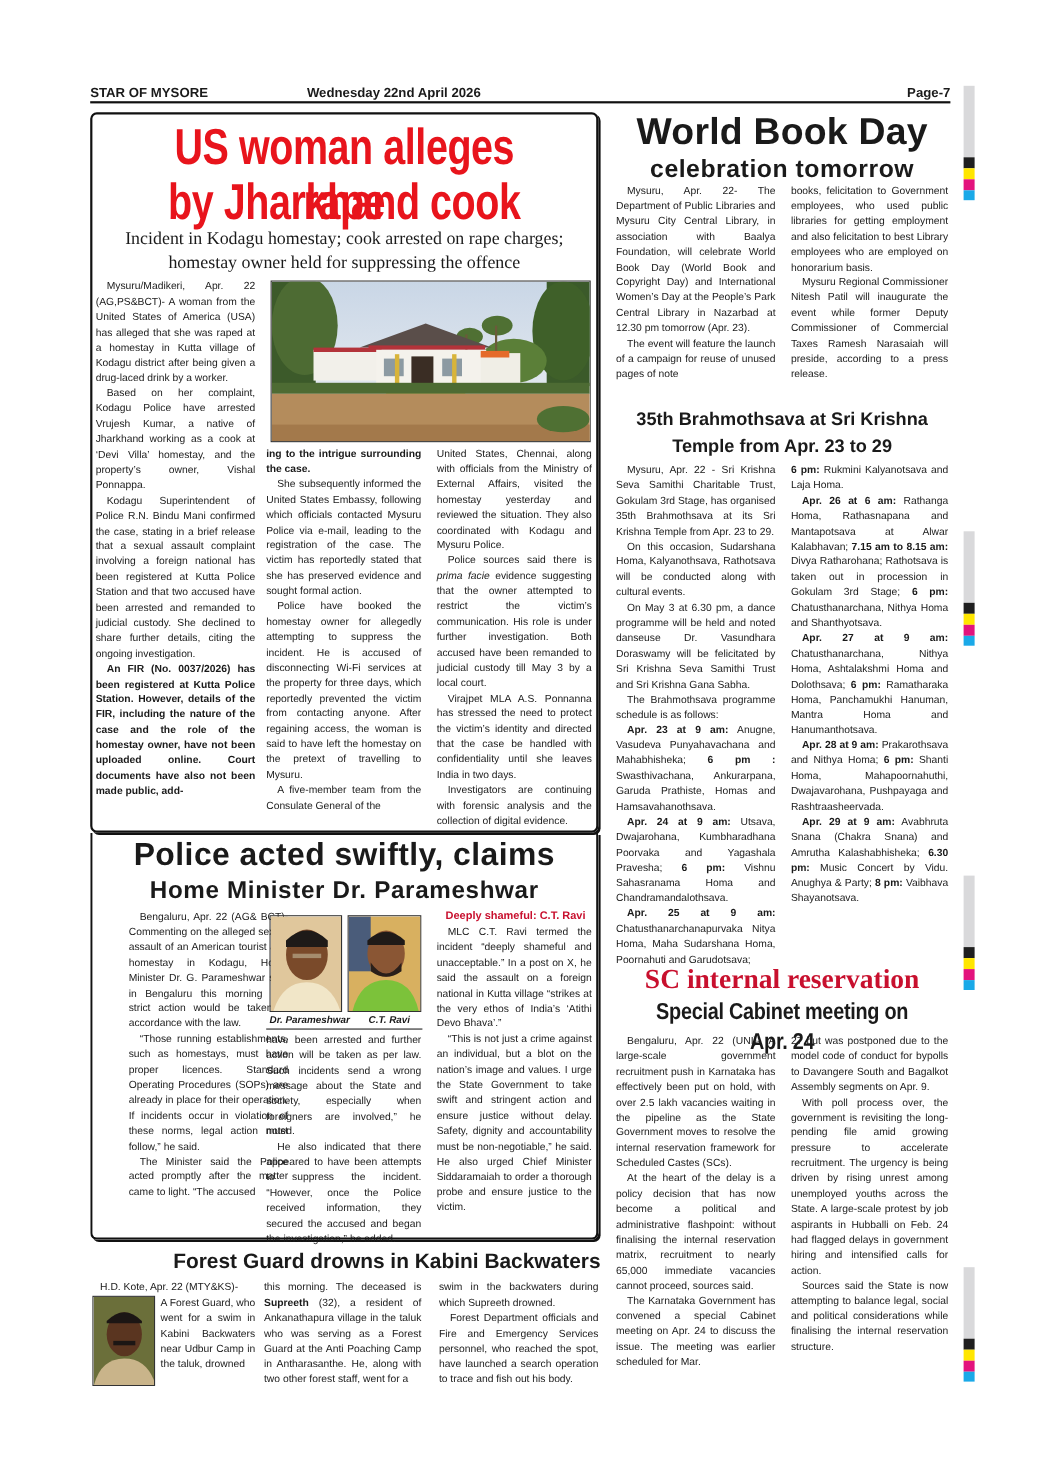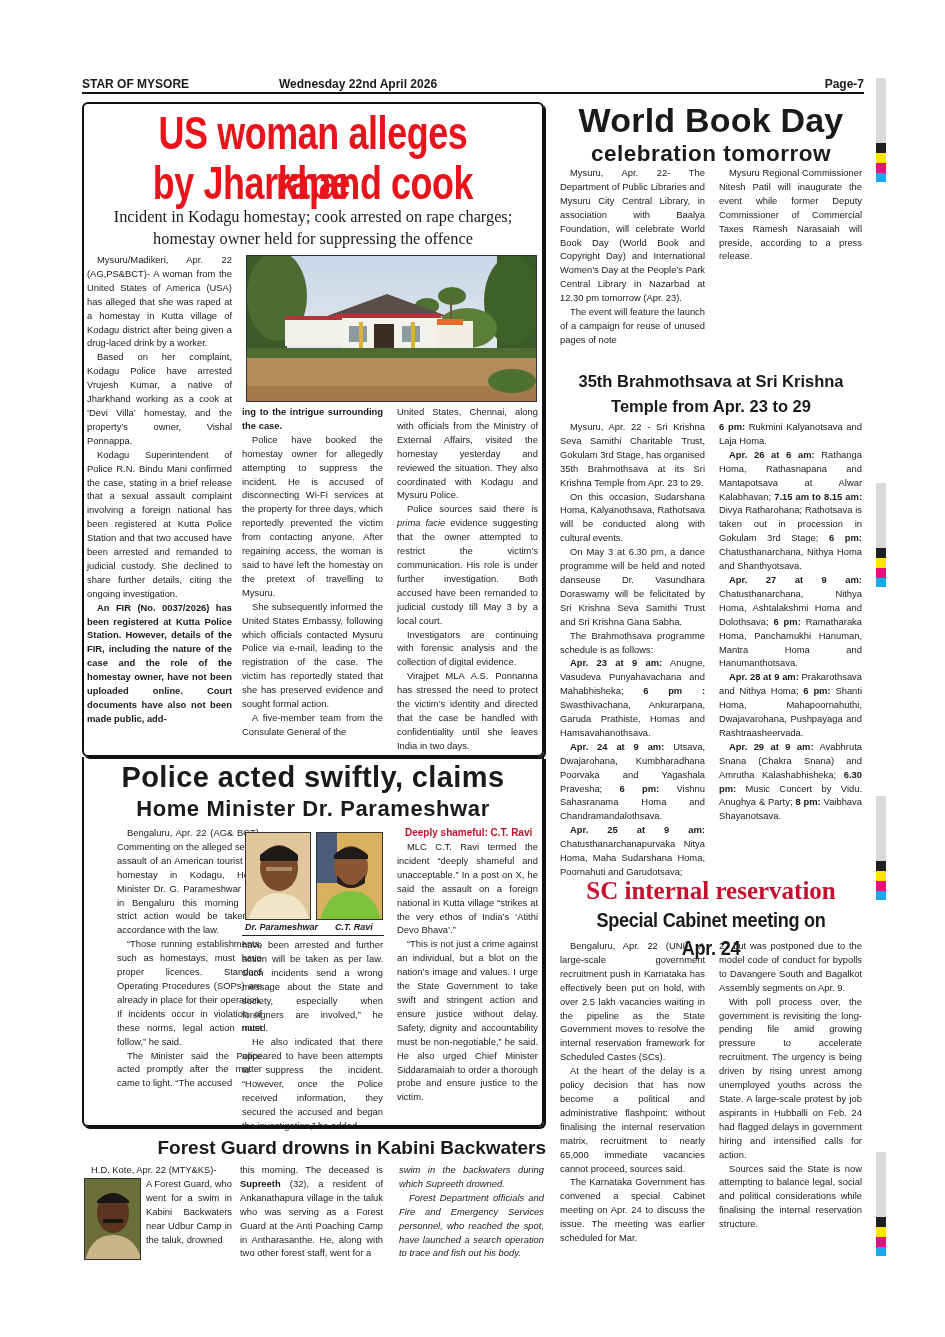--- a/index.html
+++ b/index.html
@@ -120,30 +120,30 @@
     <rect x="104" y="94" width="72" height="8" fill="#dcc048"></rect>
     <rect x="0" y="92" width="291" height="10" fill="#4d6b33"></rect>
     <rect x="0" y="102" width="291" height="45" fill="#b48c5c"></rect>
     <rect x="0" y="130" width="291" height="17" fill="#a3794b"></rect>
     <ellipse cx="265" cy="125" rx="24" ry="12" fill="#4f7033"></ellipse>
   </svg>
 </div>
 
 <div class="col" style="left:242px; top:405px; width:141px;">
   <p class="noind b">ing to the intrigue surrounding the case.</p>
+  <p>She subsequently informed the United States Embassy, following which officials contacted Mysuru Police via e-mail, leading to the registration of the case. The victim has reportedly stated that she has preserved evidence and sought formal action.</p>
   <p>Police have booked the homestay owner for allegedly attempting to suppress the incident. He is accused of disconnecting Wi-Fi services at the property for three days, which reportedly prevented the victim from contacting anyone. After regaining access, the woman is said to have left the homestay on the pretext of travelling to Mysuru.</p>
-  <p>She subsequently informed the United States Embassy, following which officials contacted Mysuru Police via e-mail, leading to the registration of the case. The victim has reportedly stated that she has preserved evidence and sought formal action.</p>
   <p>A five-member team from the Consulate General of the</p>
 </div>
 
 <div class="col" style="left:397px; top:405px; width:141px;">
   <p class="noind">United States, Chennai, along with officials from the Ministry of External Affairs, visited the homestay yesterday and reviewed the situation. They also coordinated with Kodagu and Mysuru Police.</p>
   <p><span>Police sources said there is</span> <span class="i">prima facie</span> <span>evidence suggesting that the owner attempted to restrict the victim’s communication. His role is under further investigation. Both accused have been remanded to judicial custody till May 3 by a local court.</span></p>
+  <p>Virajpet MLA A.S. Ponnanna has stressed the need to protect the victim’s identity and directed that the case be handled with confidentiality until she leaves India in two days.</p>
   <p>Investigators are continuing with forensic analysis and the collection of digital evidence.</p>
-  <p>Virajpet MLA A.S. Ponnanna has stressed the need to protect the victim’s identity and directed that the case be handled with confidentiality until she leaves India in two days.</p>
 </div>
 
 <div class="box" style="left:82px; top:757px; width:462px; height:370px; border-top:none; border-radius:0 0 6px 6px;"></div>
 
 <div class="hl-black" style="left:84px; top:760px; width:458px; font-size:29px; line-height:34px; letter-spacing:0.4px;">Police acted swiftly, claims</div>
 <div class="hl-black" style="left:84px; top:795px; width:458px; font-size:22px; line-height:28px; letter-spacing:0.6px;">Home Minister Dr. Parameshwar</div>
 
 <div class="col" style="left:87px; top:826px; width:145px;margin-left:30px;">
   <p>Bengaluru, Apr. 22 (AG&amp; BCT)- Commenting on the alleged sexual assault of an American tourist at a homestay in Kodagu, Home Minister Dr. G. Parameshwar said in Bengaluru this morning that strict action would be taken in accordance with the law.</p>
   <p>“Those running establishments, such as homestays, must have proper licences. Standard Operating Procedures (SOPs) are already in place for their operation. If incidents occur in violation of these norms, legal action must follow,” he said.</p>
@@ -195,33 +195,34 @@
     <rect x="18" y="40" width="20" height="4" fill="#1c1614"></rect>
     <path d="M0 82 Q6 56 28 56 Q50 56 57 82 Z" fill="#c9b48a"></path>
   </svg>
 </div>
 <div class="col" style="left:146px; top:1177px; width:86px; text-align:justify;">A Forest Guard, who went for a swim in Kabini Backwaters near Udbur Camp in the taluk, drowned</div>
 
 <div class="col" style="left:240px; top:1163px; width:143px;">
   <p class="noind"><span>this morning. The deceased is</span> <span class="b">Supreeth</span> <span>(32), a resident of Ankanathapura village in the taluk who was serving as a Forest Guard at the Anti Poaching Camp in Antharasanthe. He, along with two other forest staff, went for a</span></p>
 </div>
 
-<div class="col" style="left:399px; top:1163px; width:145px;font-style:italic;">
+<div class="col" style="left:399px; top:1163px; width:145px;">
   <p class="noind">swim in the backwaters during which Supreeth drowned.</p>
   <p>Forest Department officials and Fire and Emergency Services personnel, who reached the spot, have launched a search operation to trace and fish out his body.</p>
 </div>
 
 <div class="hl-black" style="left:558px; top:100px; width:306px; font-size:34px; line-height:40px; letter-spacing:0.2px;">World Book Day</div>
 <div class="hl-black" style="left:558px; top:140px; width:306px; font-size:22.5px; line-height:27px; letter-spacing:0.5px;">celebration tomorrow</div>
 
 <div class="col" style="left:560px; top:166px; width:145px;">
   <p>Mysuru, Apr. 22- The Department of Public Libraries and Mysuru City Central Library, in association with Baalya Foundation, will celebrate World Book Day (World Book and Copyright Day) and International Women’s Day at the People’s Park Central Library in Nazarbad at 12.30 pm tomorrow (Apr. 23).</p>
   <p>The event will feature the launch of a campaign for reuse of unused pages of note</p>
 </div>
 <div class="col" style="left:719px; top:166px; width:143px;">
+  <p class="noind">books, felicitation to Government employees, who used public libraries for getting employment and also felicitation to best Library employees who are employed on honorarium basis.</p>
   <p>Mysuru Regional Commissioner Nitesh Patil will inaugurate the event while former Deputy Commissioner of Commercial Taxes Ramesh Narasaiah will preside, according to a press release.</p>
 </div>
 
 <div class="hl-black" style="left:556px; top:370px; width:310px; font-size:16.5px; line-height:22px;">35th Brahmothsava at Sri Krishna</div>
 <div class="hl-black" style="left:556px; top:395px; width:310px; font-size:16.5px; line-height:22px;">Temple from Apr. 23 to 29</div>
 
 <div class="col" style="left:560px; top:420px; width:145px;">
   <p>Mysuru, Apr. 22 - Sri Krishna Seva Samithi Charitable Trust, Gokulam 3rd Stage, has organised 35th Brahmothsava at its Sri Krishna Temple from Apr. 23 to 29.</p>
   <p>On this occasion, Sudarshana Homa, Kalyanothsava, Rathotsava will be conducted along with cultural events.</p>
   <p>On May 3 at 6.30 pm, a dance programme will be held and noted danseuse Dr. Vasundhara Doraswamy will be felicitated by Sri Krishna Seva Samithi Trust and Sri Krishna Gana Sabha.</p>

